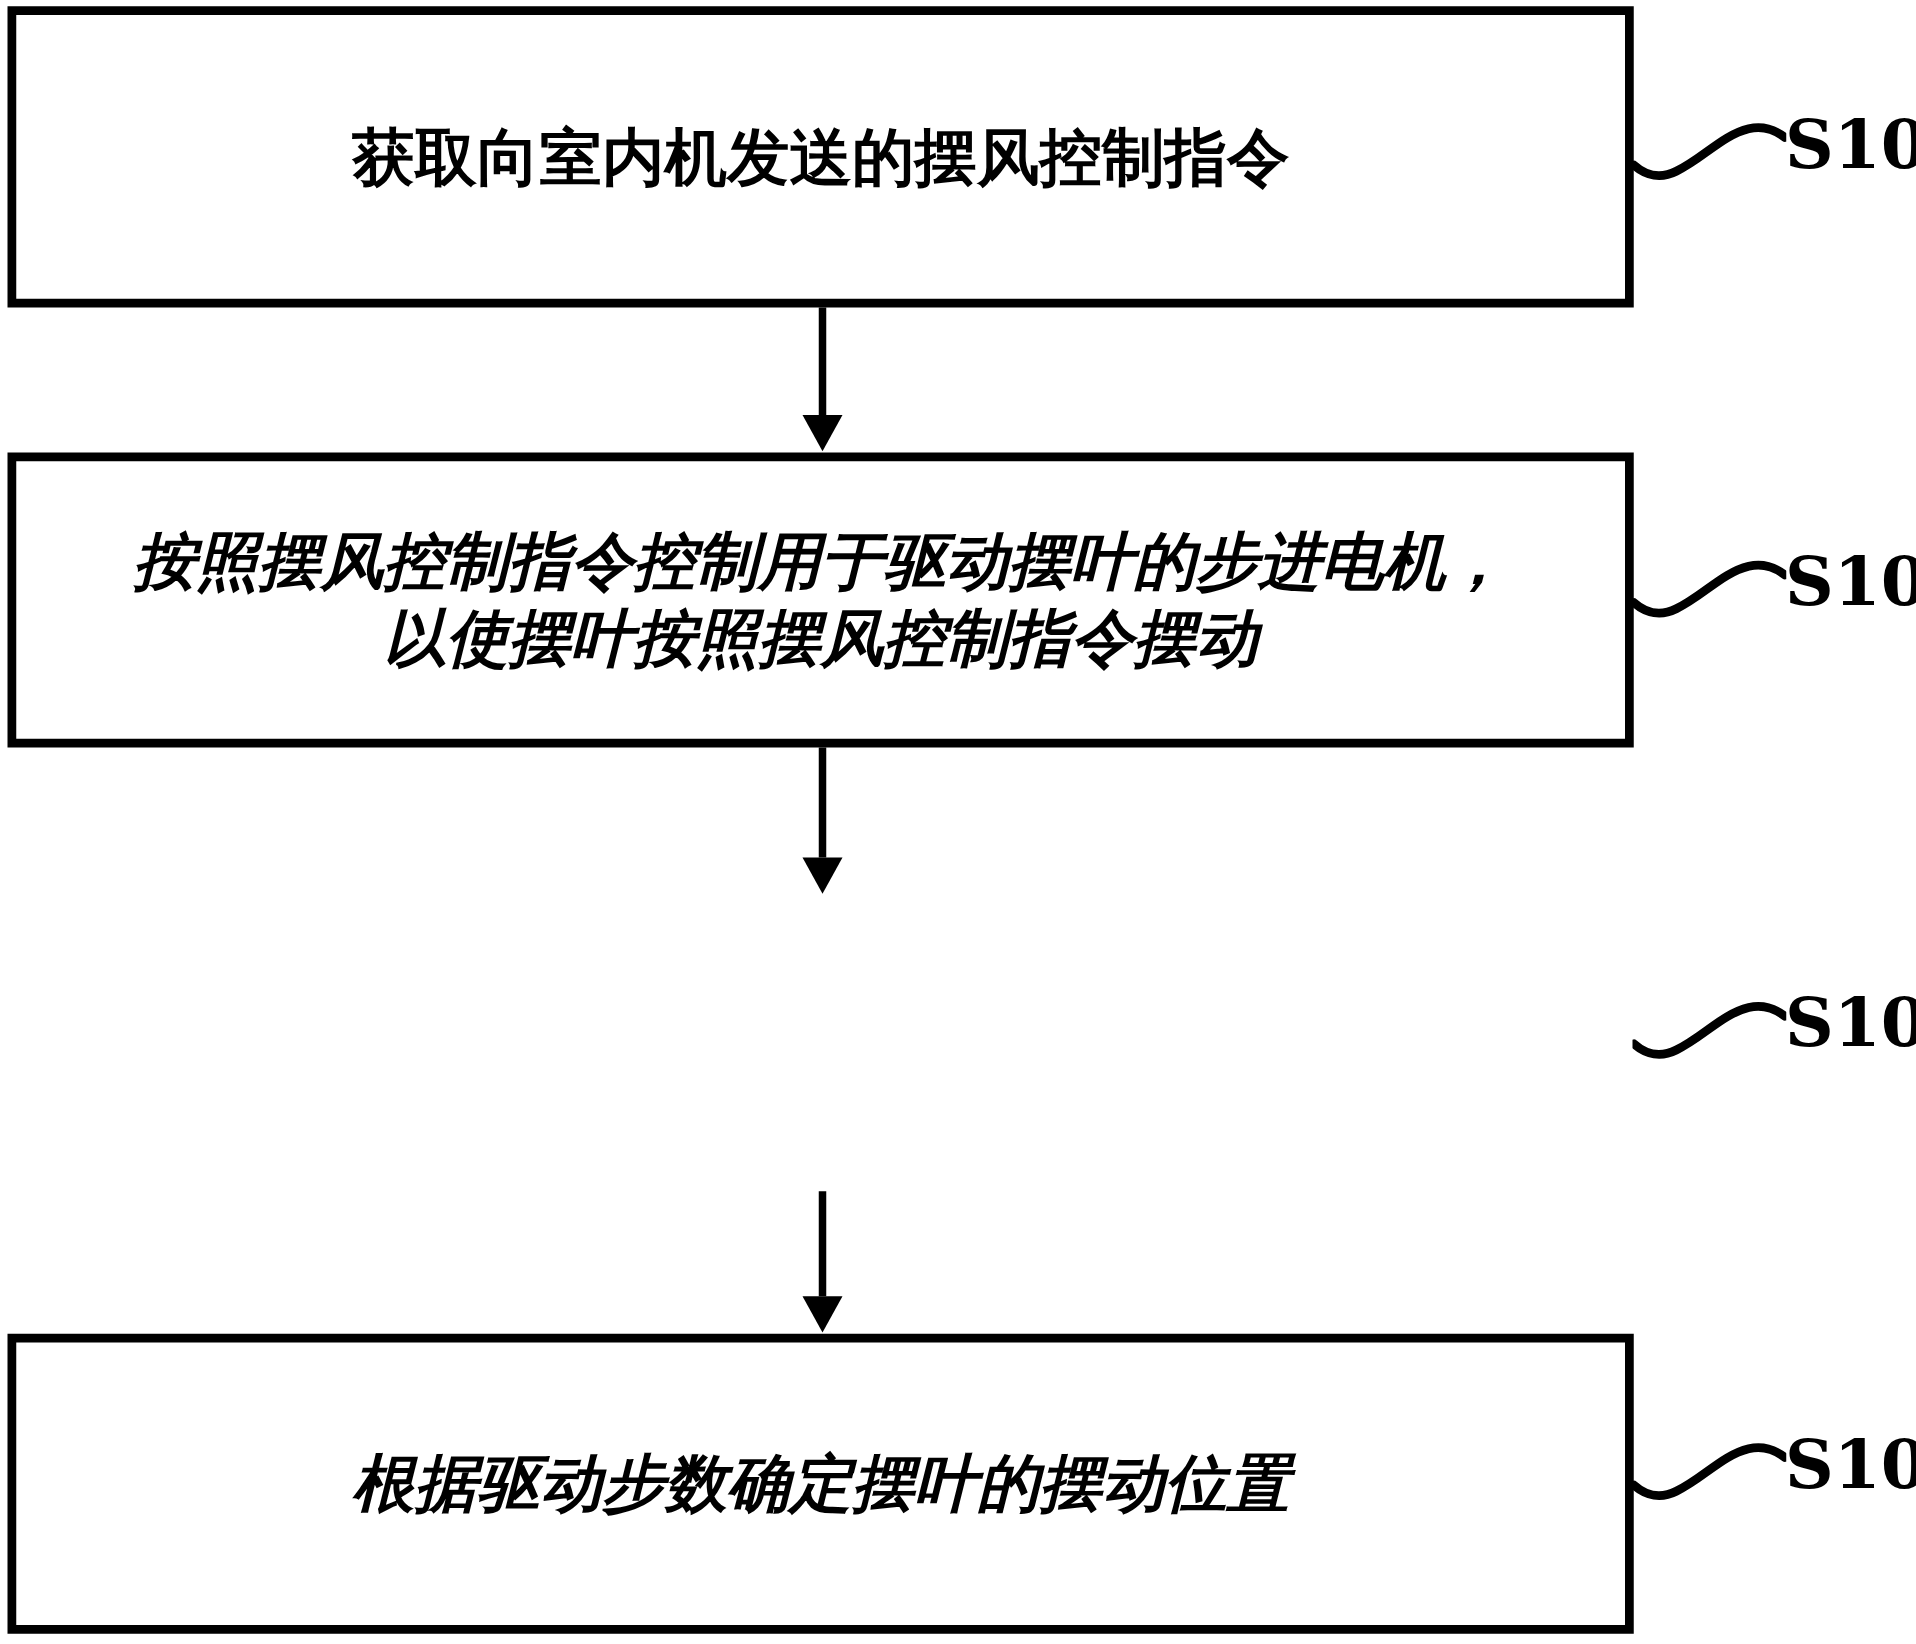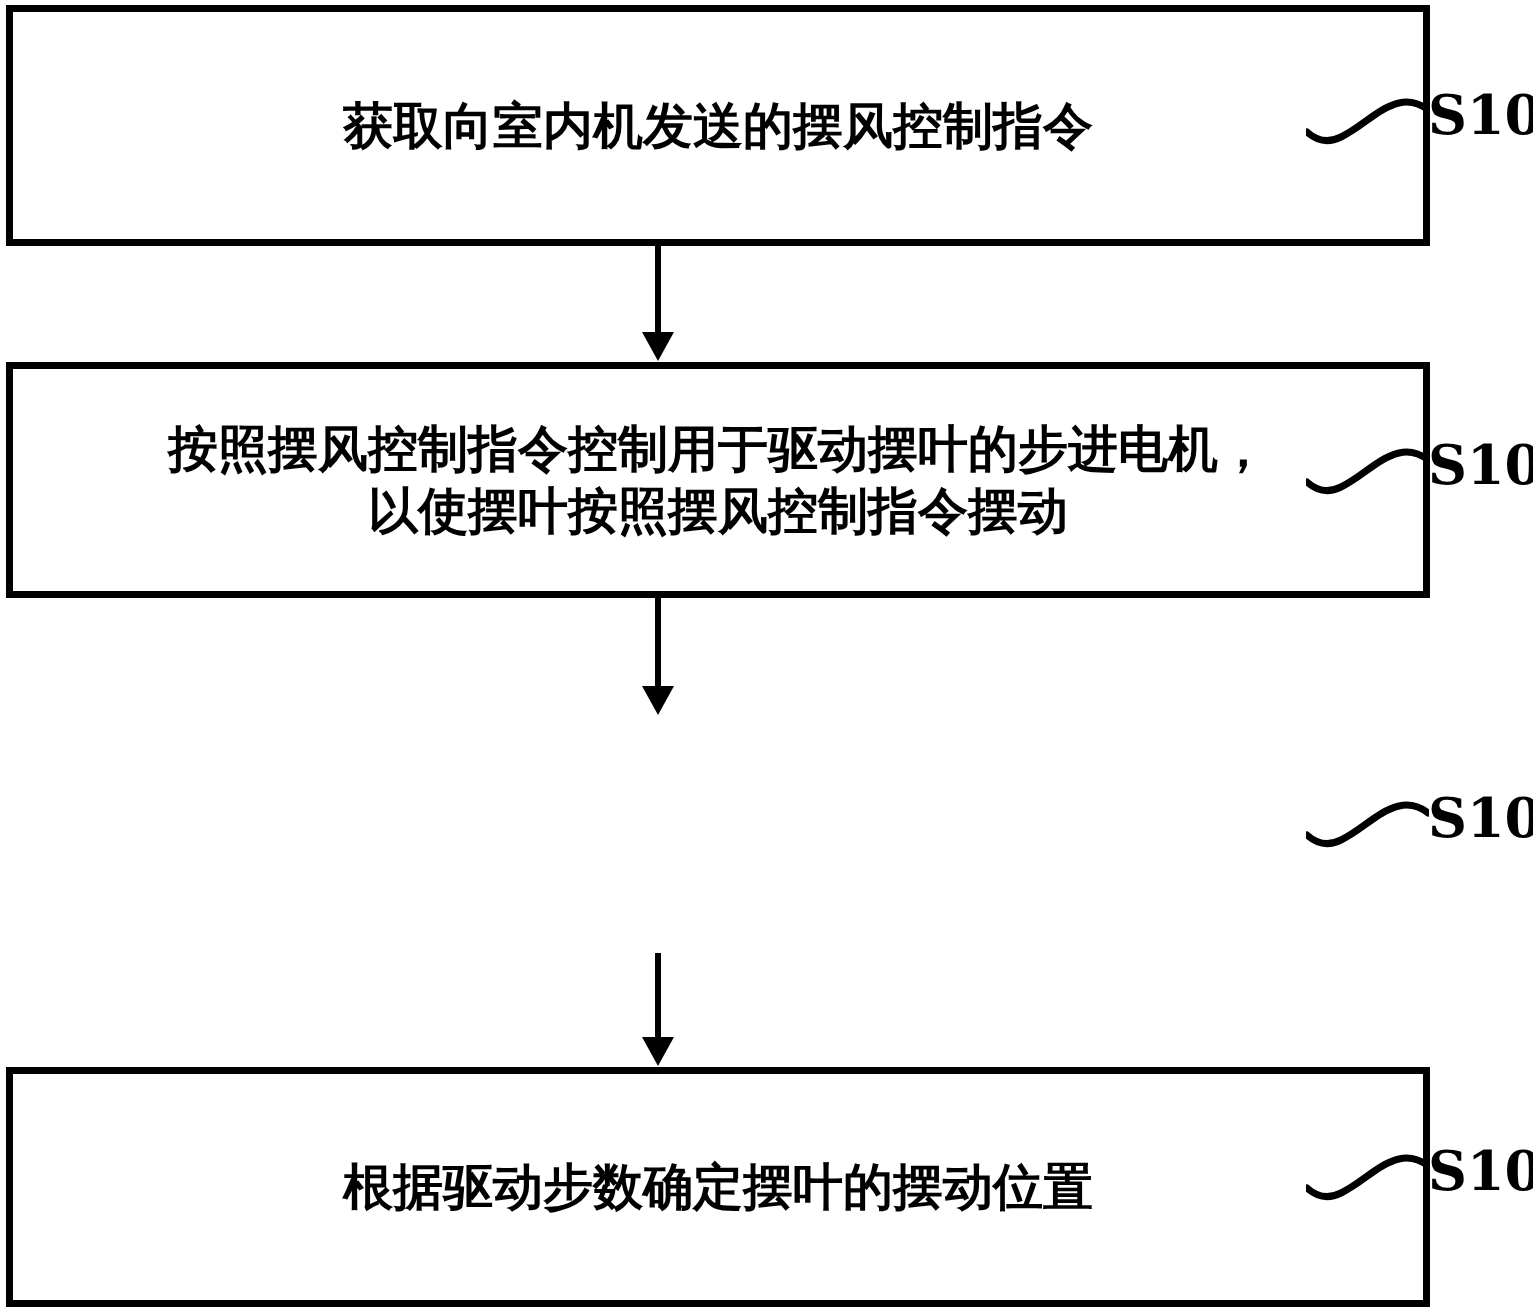--- a/index.html
+++ b/index.html
@@ -8,31 +8,31 @@
     position: relative;
     width: 1533px;
     height: 1315px;
     background: #ffffff;
     overflow: hidden;
     font-family: "DejaVu Sans", sans-serif;
   }
   .step-box {
     position: absolute;
     left: 6px;
-    width: 1424px;
+    width: 1301px;
     border: 7px solid #000000;
     background: #ffffff;
     display: flex;
     align-items: center;
     justify-content: center;
   }
   .box-1 { top: 5px;    height: 241px; }
-  .box-2 { top: 362px;  height: 236px; }
+  .box-2 { top: 362px;  height: 236px; font-style: italic; }
   .box-3 { top: 716px;  height: 237px; }
-  .box-4 { top: 1067px; height: 240px; }
+  .box-4 { top: 1067px; height: 240px; font-style: italic; }
   .step-text {
     font-size: 50px;
     font-weight: bold;
     color: #000000;
     text-align: center;
     white-space: pre-line;
     line-height: 1.24;
     padding: 0 20px;
   }
   .flow-arrow {

